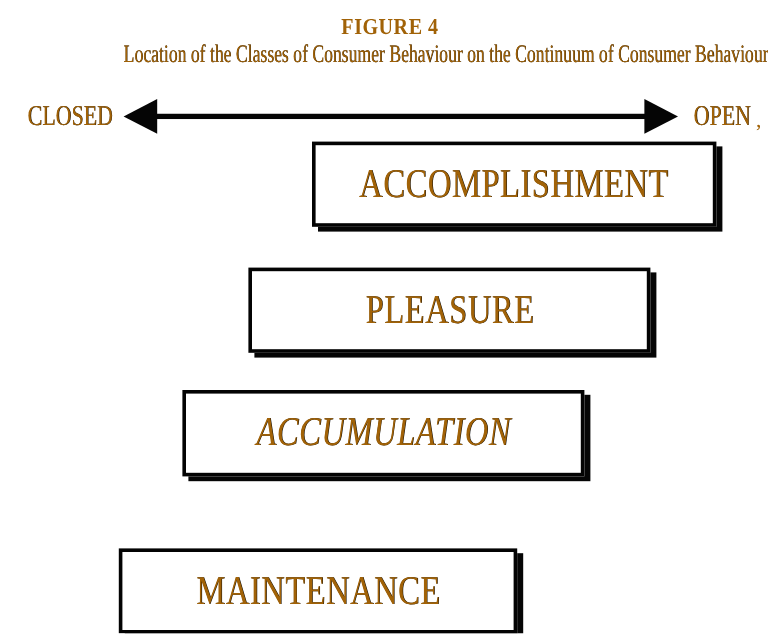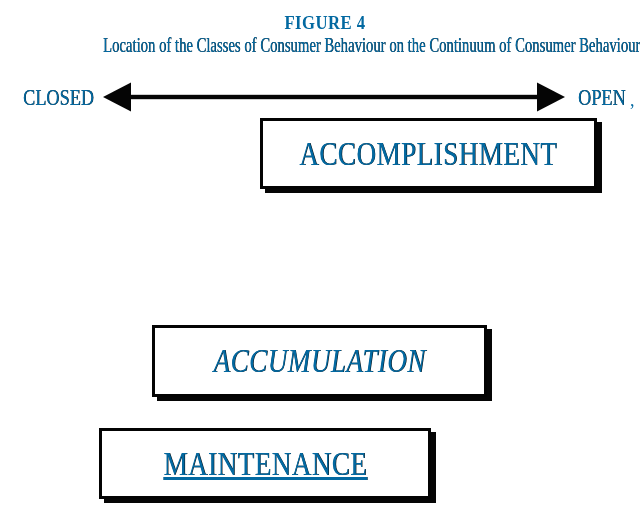--- a/index.html
+++ b/index.html
@@ -6,21 +6,21 @@
     margin: 0;
     padding: 0;
     background: #ffffff;
   }
   #figure-canvas {
     position: relative;
     width: 640px;
     height: 528px;
     background: #ffffff;
     font-family: "Liberation Serif", serif;
-    color: #0369a1;
+    color: #a16207;
     overflow: hidden;
   }
 
   
   .fig-title {
     position: absolute;
     top: 12px;
     left: 0;
     width: 650px;
     text-align: center;
@@ -86,21 +86,21 @@
     font-size: 34px;
     white-space: nowrap;
     transform: scaleX(0.80);
     transform-origin: 50% 50%;
     letter-spacing: 0.5px;
     text-shadow: 0.5px 0 0 #0a0a0a;
   }
   #box-accomplishment { left: 260px; top: 118px; width: 337px; height: 71px; }
   #box-pleasure       { left: 207px; top: 223px; width: 335px; height: 71px; }
   #box-accumulation   { left: 152px; top: 325px; width: 335px; height: 72px; font-style: italic; }
-  #box-maintenance    { left:  99px; top: 428px; width: 332px; height: 71px; text-decoration: underline; }
+  #box-maintenance    { left:  99px; top: 457px; width: 332px; height: 71px; }
 </style>
 </head>
 <body>
 
 <div id="figure-canvas">
 
   <div class="fig-title">FIGURE 4</div>
 
   <div class="fig-caption">Location of the Classes of Consumer Behaviour on the Continuum of Consumer Behaviour Settings</div>
 
@@ -113,20 +113,23 @@
   </svg>
 
   <span class="endpoint-label" id="open-label">OPEN</span>
 
   <span id="open-punct">,</span>
 
   <div class="class-box" id="box-accomplishment">
     <span class="box-label">ACCOMPLISHMENT</span>
   </div>
 
+  <div class="class-box" id="box-pleasure">
+    <span class="box-label">PLEASURE</span>
+  </div>
 
   <div class="class-box" id="box-accumulation">
     <span class="box-label">ACCUMULATION</span>
   </div>
 
   <div class="class-box" id="box-maintenance">
     <span class="box-label">MAINTENANCE</span>
   </div>
 
 </div>

